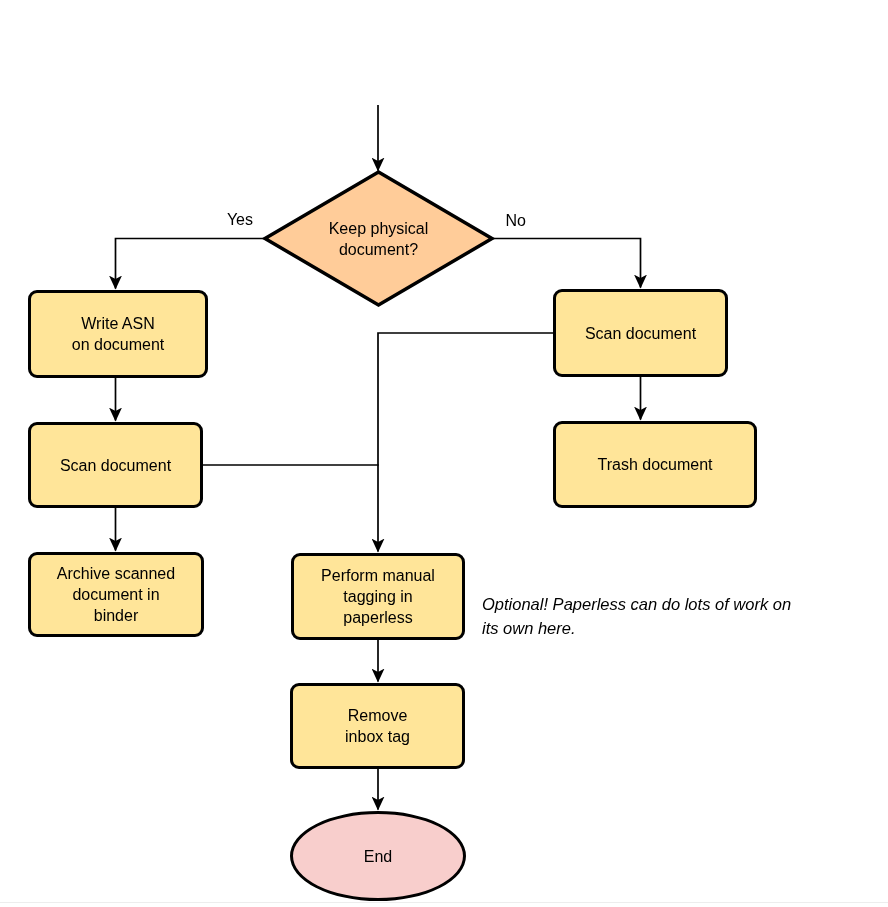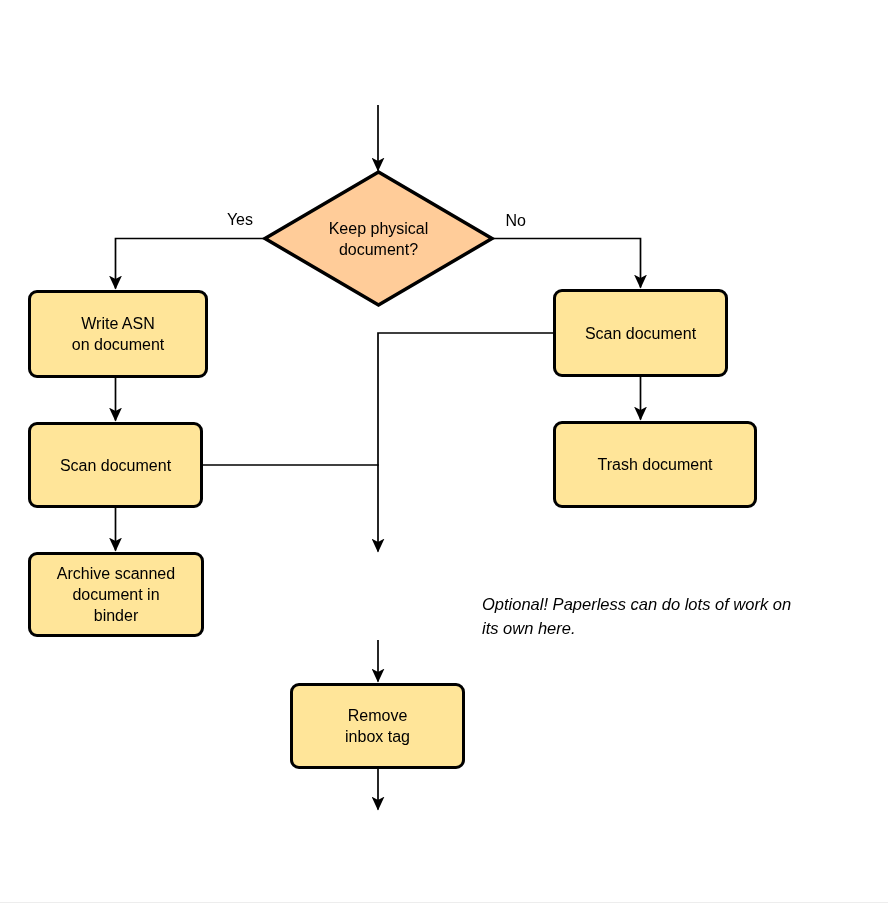--- a/index.html
+++ b/index.html
@@ -148,26 +148,34 @@
   </div>
 
   <div class="node process" style="left:553px; top:289px; width:175px; height:88px;">
     <span class="node-label">Scan document</span>
   </div>
 
   <div class="node process" style="left:553px; top:421px; width:204px; height:87px;">
     <span class="node-label">Trash document</span>
   </div>
 
+  <div class="node process" style="left:291px; top:553px; width:174px; height:87px;">
+    <span class="node-label">Perform manual
+tagging in
+paperless</span>
+  </div>
 
   <div class="node process" style="left:290px; top:683px; width:175px; height:86px;">
     <span class="node-label">Remove
 inbox tag</span>
   </div>
 
+  <div class="node terminal" style="left:290px; top:811px; width:176px; height:90px;">
+    <span class="node-label">End</span>
+  </div>
 
   <span class="edge-label" style="left:203px; top:211px;">Yes</span>
   <span class="edge-label" style="left:476px; top:212px;">No</span>
 
   <div class="note">Optional! Paperless can do lots of work on
 its own here.</div>
 
   <div class="bottom-divider"></div>
 
 </div>

